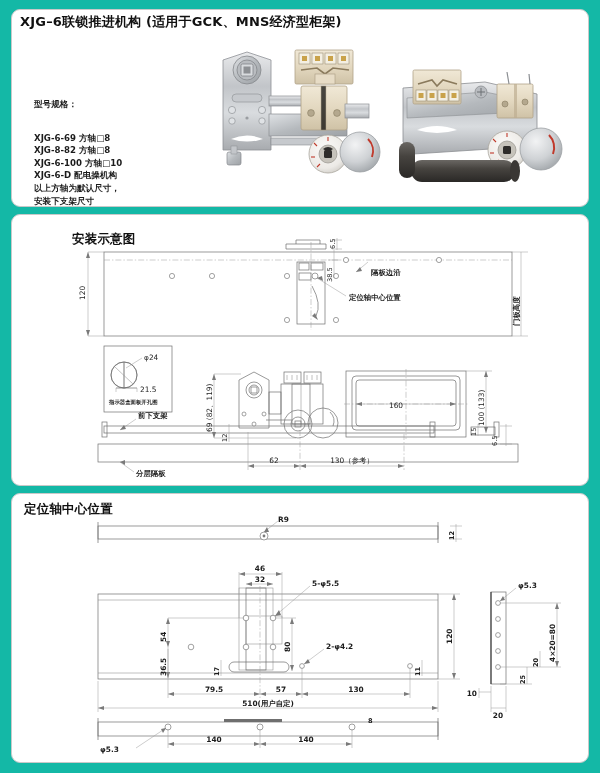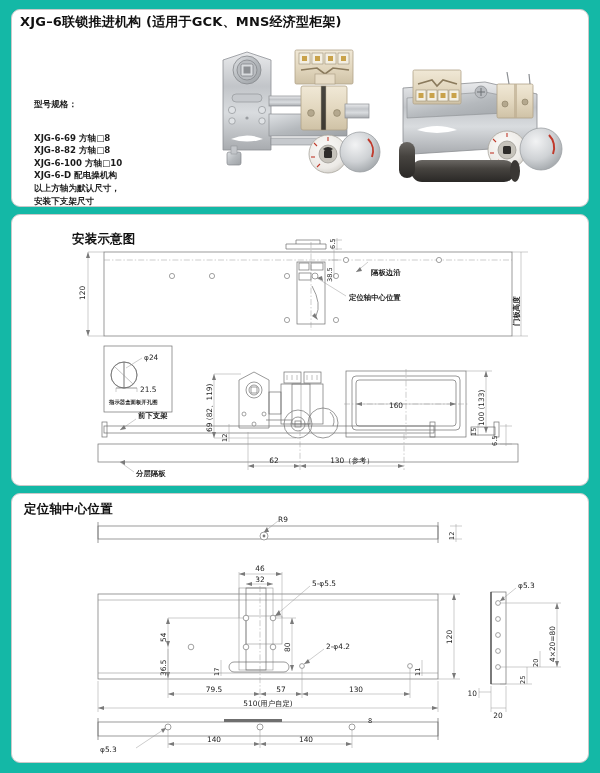--- a/index.html
+++ b/index.html
@@ -47,21 +47,21 @@
   }
   .spec-block .hdr { margin-bottom: 21px; }
 
   
   .photo { position: absolute; left: 185px; top: 42px; width: 400px; height: 150px; }
   .photo svg { display: block; }
 
   
   .dwg { position: absolute; text-align: center; }
   #dwg-install { left: 16px; top: 234px; width: 570px; height: 248px; }
-  #dwg-bracket { left: 16px; top: 516px; width: 570px; height: 245px; }
+  #dwg-bracket { left: 16px; top: 516px; width: 570px; height: 245px; font-weight: bold; }
   .dwg svg { display: block; }
 
   text { font-family: "DejaVu Sans", "Liberation Sans", sans-serif; fill: #1c1c1c; }
   .dim { font-size: 7.4px; }
   .dimsm { font-size: 6.6px; }
   .cn { font-size: 7.4px; font-weight: 600; }
   .cnsm { font-size: 5.4px; font-weight: 600; }
 
   .ln   { stroke: #6f6f6f; stroke-width: .7; fill: none; }
   .lnh  { stroke: #3d3d3d; stroke-width: 1.15; fill: none; }

